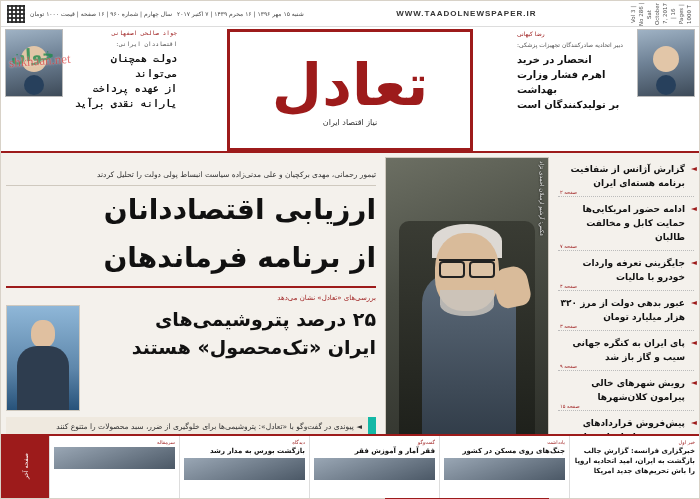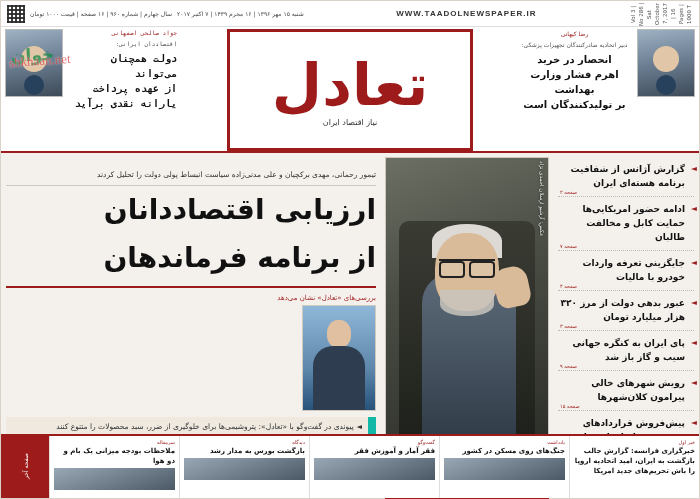--- a/index.html
+++ b/index.html
@@ -57,21 +57,21 @@
   .headshot{
     width:56px;height:66px;border:1px solid #bbb;
     background:linear-gradient(170deg,#9fb2c4 0%,#6f8296 45%,#3d4a58 100%);
     position:relative;overflow:hidden;flex:0 0 auto;
   }
   .headshot::after{
     content:"";position:absolute;left:50%;top:16px;width:26px;height:26px;
     transform:translateX(-50%);border-radius:50%;
     background:#e2c6a8;box-shadow:0 26px 0 -3px #27405c;
   }
-  .mast-right .txt{flex:1;text-align:center;}
+  .mast-right .txt{flex:1;text-align:left;}
   .kicker{font-size:6px;color:#9d1b1b;line-height:9px;margin-bottom:2px;}
   .sub-kicker{font-size:6px;color:#555;line-height:9px;margin-bottom:3px;}
   .mast-right h3{
     margin:0;font-size:10px;line-height:15px;color:#111;font-weight:bold;
   }
 
   
   .logo-wrap{
     position:absolute;top:28px;left:50%;transform:translateX(-50%);
     width:240px;height:116px;
@@ -346,20 +346,24 @@
 
     <div class="col-left">
       <div class="lead-sub">تیمور رحمانی، مهدی برکچیان و علی مدنی‌زاده سیاست انبساط پولی دولت را تحلیل کردند</div>
       <div class="lead-title">ارزیابی اقتصاددانان</div>
       <div class="lead-title">از برنامه فرماندهان</div>
 
       <div class="rule"></div>
 
       <div class="sec-sub">بررسی‌های «تعادل» نشان می‌دهد</div>
       <div class="sec-wrap">
+        <div style="flex:1;">
+          <div class="sec-title">۲۵ درصد پتروشیمی‌های</div>
+          <div class="sec-title">ایران «تک‌محصول» هستند</div>
+        </div>
         <div class="sec-photo">
           <div class="f"></div>
           <div class="b"></div>
         </div>
       </div>
       <div class="pull">◄ پیوندی در گفت‌وگو با «تعادل»: پتروشیمی‌ها برای خلوگیری از ضرر، سبد محصولات را متنوع کنند</div>
     </div>
   </div>
 
   <div class="strip">
@@ -377,21 +381,20 @@
       <h4>فقر آمار و آموزش فقر</h4>
       <div class="thumb"></div>
     </div>
     <div class="cell">
       <div class="tag">دیدگاه</div>
       <h4>بازگشت بورس به مدار رشد</h4>
       <div class="thumb"></div>
     </div>
     <div class="cell">
       <div class="tag">سرمقاله</div>
-      <h4>ملاحظات بودجه میزانی یک بام و دو هوا</h4>
       <div class="thumb"></div>
     </div>
     <div class="cell">
       <span class="vert">صفحه آخر</span>
     </div>
   </div>
 
 </div>
 
 </body></html>

